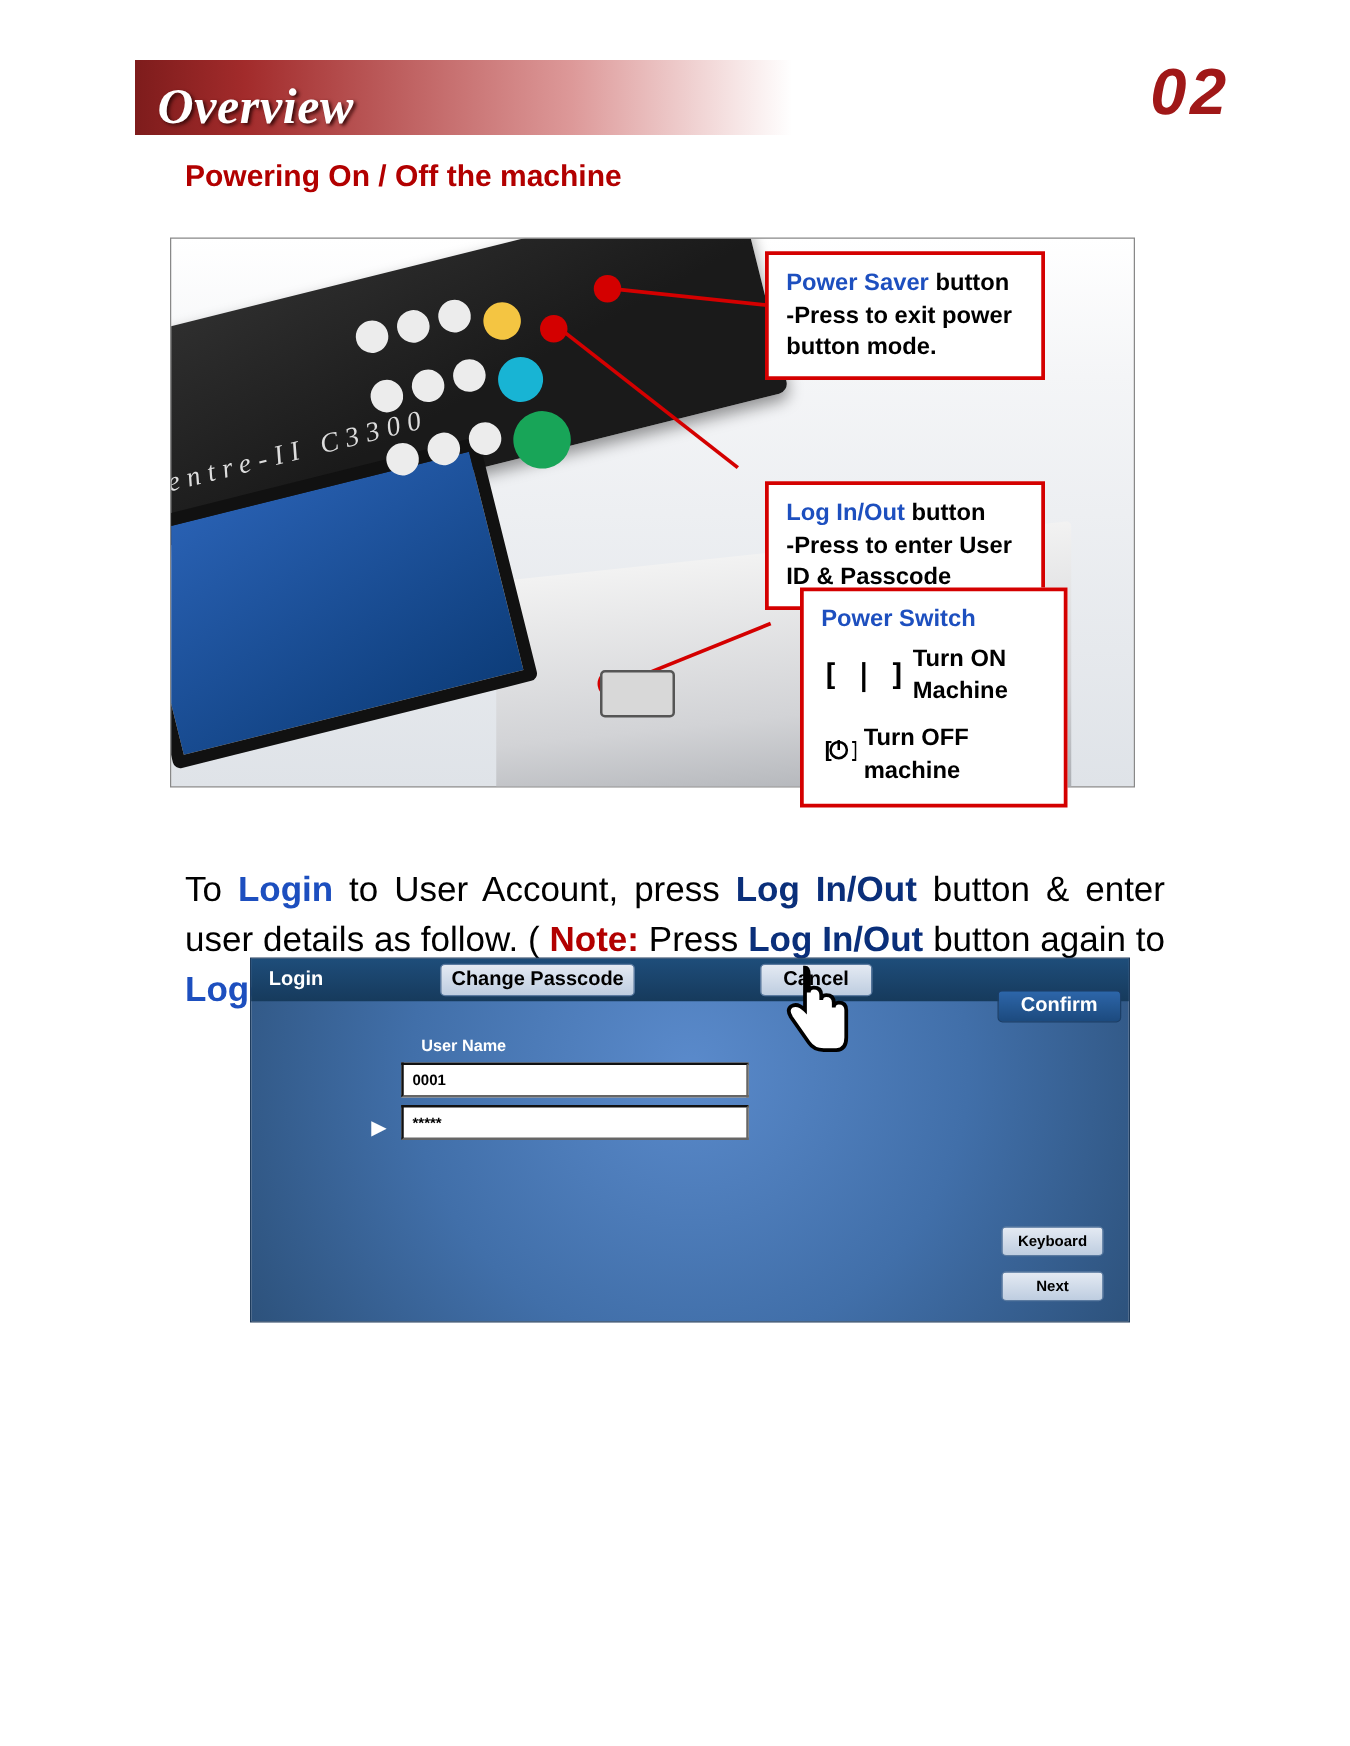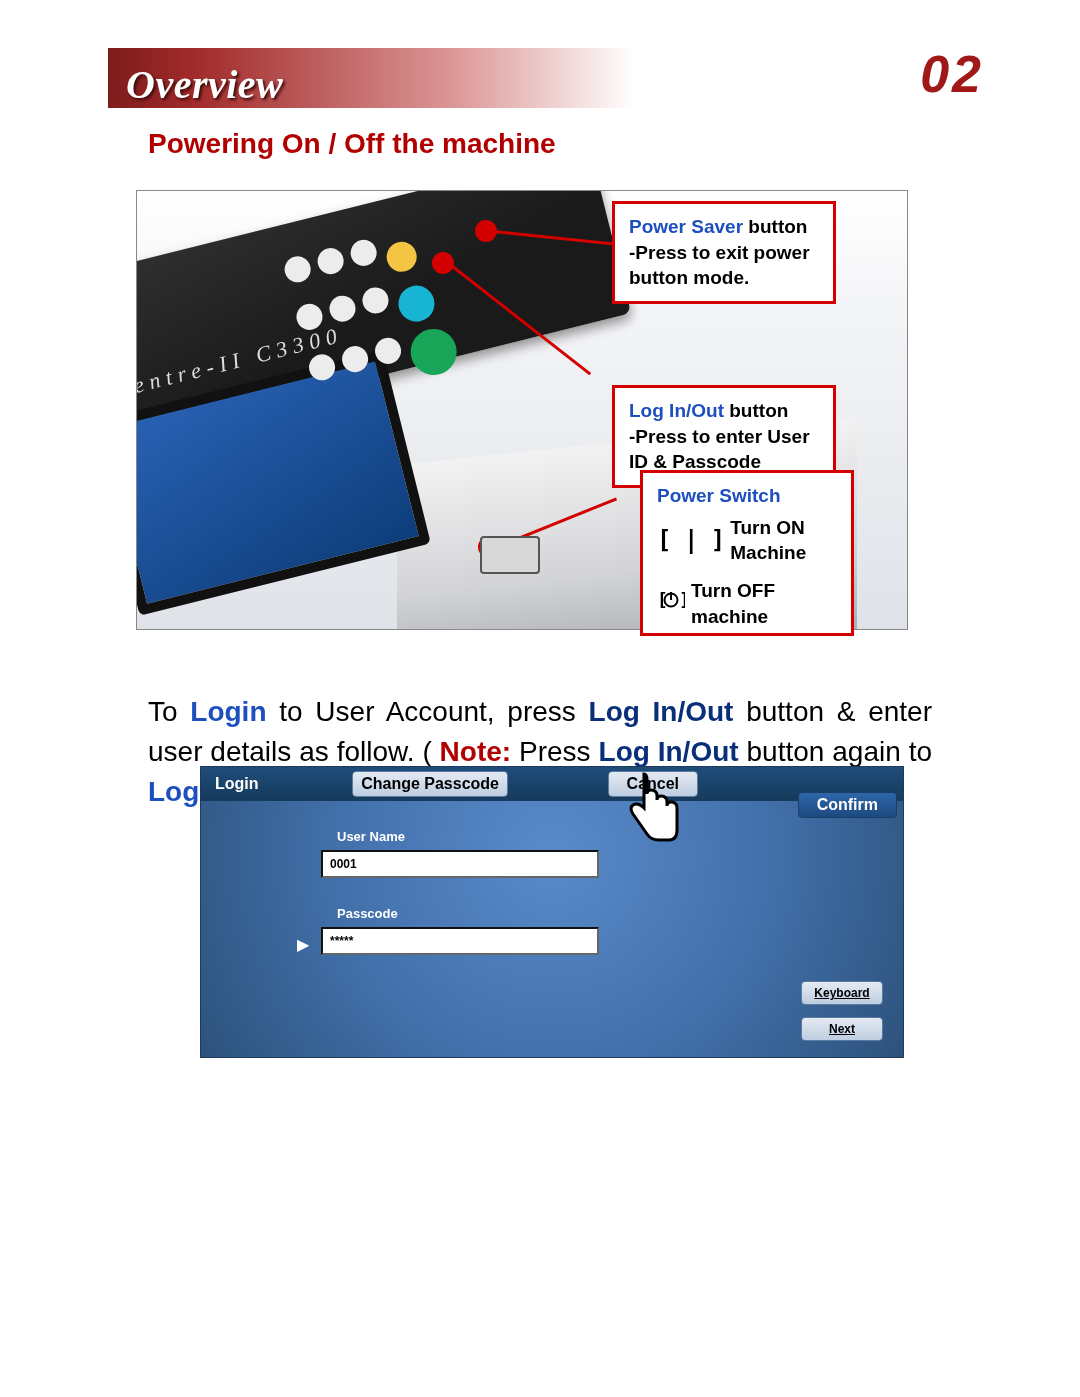--- a/index.html
+++ b/index.html
@@ -15,21 +15,21 @@
     font-family:Georgia,'Times New Roman',serif;
     font-size:40px;font-weight:bold;font-style:italic;color:#fff;text-shadow:2px 2px 3px #3a0a0a;
     letter-spacing:0.5px;
   }
   .pageno{
     position:absolute;right:96px;top:44px;
     font-family:'Comic Sans MS',cursive,sans-serif;
     font-size:52px;font-weight:bold;font-style:italic;color:#a01818;letter-spacing:3px;
   }
   .subtitle{
-    position:absolute;left:148px;top:128px;color:#b20000;font-weight:bold;font-size:28px;
+    position:absolute;left:148px;top:128px;color:#b20000;font-weight:bold;font-size:24px;
   }
   
   .fig1{
     position:absolute;left:136px;top:190px;width:770px;height:438px;
     border:1px solid #888;background:linear-gradient(180deg,#ffffff 0%,#f4f5f7 25%,#dfe3e8 100%);
     overflow:hidden;
   }
   
   .panel{
     position:absolute;left:-60px;top:-20px;width:560px;height:400px;
@@ -73,21 +73,21 @@
   .m2{left:432px;top:252px;}
   .l2{left:450px;top:263px;width:178px;transform:rotate(38deg);}
   .m3{left:478px;top:536px;}
   .l3{left:496px;top:546px;width:130px;transform:rotate(-22deg);}
   
   .call{position:absolute;border:3px solid #d40000;background:#fff;padding:10px 14px;font-size:19px;font-weight:bold;color:#000;line-height:1.35;}
   .call .blue{color:#1d4fbf;}
   .call .plain{font-weight:bold;}
   .c1{left:612px;top:201px;width:190px;}
   .c2{left:612px;top:354px;width:190px;margin-top:31px;}
-  .c3{left:640px;top:470px;width:180px;padding-bottom:4px;}
+  .c3{left:640px;top:470px;width:180px;padding-bottom:14px;}
   .swicon{display:inline-block;font-family:monospace;font-size:24px;letter-spacing:-1px;vertical-align:middle;margin-right:6px;}
   .swrow{display:flex;align-items:center;margin-top:6px;}
   
   .para{
     position:absolute;left:148px;top:692px;right:148px;
     font-size:28px;line-height:1.42;color:#000;text-align:justify;
   }
   .para .blue{color:#1d4fbf;font-weight:bold;}
   .para .darkb{color:#0a2f7a;font-weight:bold;}
   .para .red{color:#b20000;font-weight:bold;}
@@ -109,21 +109,21 @@
   .form{padding:22px 40px 0 120px;}
   .flabel{font-weight:bold;font-size:13px;margin-top:6px;margin-left:16px;}
   .field{
     margin-top:6px;width:260px;height:24px;background:#fff;border:2px inset #666;color:#000;
     padding:0 7px;display:flex;align-items:center;font-size:12px;font-weight:bold;
   }
   .tri{position:absolute;color:#fff;font-size:16px;}
   .sidebtns{position:absolute;right:20px;bottom:16px;display:flex;flex-direction:column;gap:12px;}
   .sidebtns .sb{
     width:80px;padding:4px 0;text-align:center;background:linear-gradient(180deg,#e4eaf3,#becde0);
-    color:#000;border:1px solid #5a7aa0;border-radius:4px;font-size:12px;font-weight:bold;text-decoration:underline;
+    color:#000;border:1px solid #5a7aa0;border-radius:4px;font-size:12px;font-weight:bold;
   }
   
   .hand{
     position:absolute;left:614px;top:772px;width:70px;height:84px;
   }
   .hand svg{width:100%;height:100%;}
 </style>
 </head>
 <body>
 <div class="page">
@@ -197,21 +197,20 @@
       <span class="ttl">Login</span>
       <span class="btn">Change Passcode</span>
       <span class="btn sm">Cancel</span>
       <span class="btn conf">Confirm</span>
     </div>
     <div class="form">
       <div class="flabel">User Name</div>
       <div class="field">
           <span>0001</span>
         </div>
-      <div class="flabel" style="margin-top:28px;">Passcode</div>
       <div style="position:relative;">
         <span class="tri" style="left:-24px;top:8px;">▶</span>
         <div class="field">
             <span>*****</span>
           </div>
       </div>
     </div>
     <div class="sidebtns">
       <div class="sb">Keyboard</div>
       <div class="sb">Next</div>

